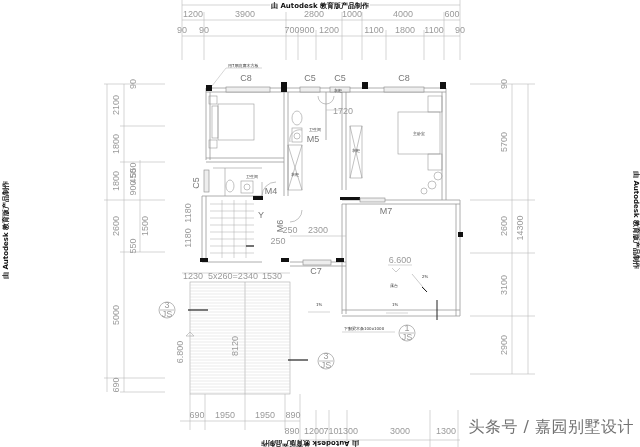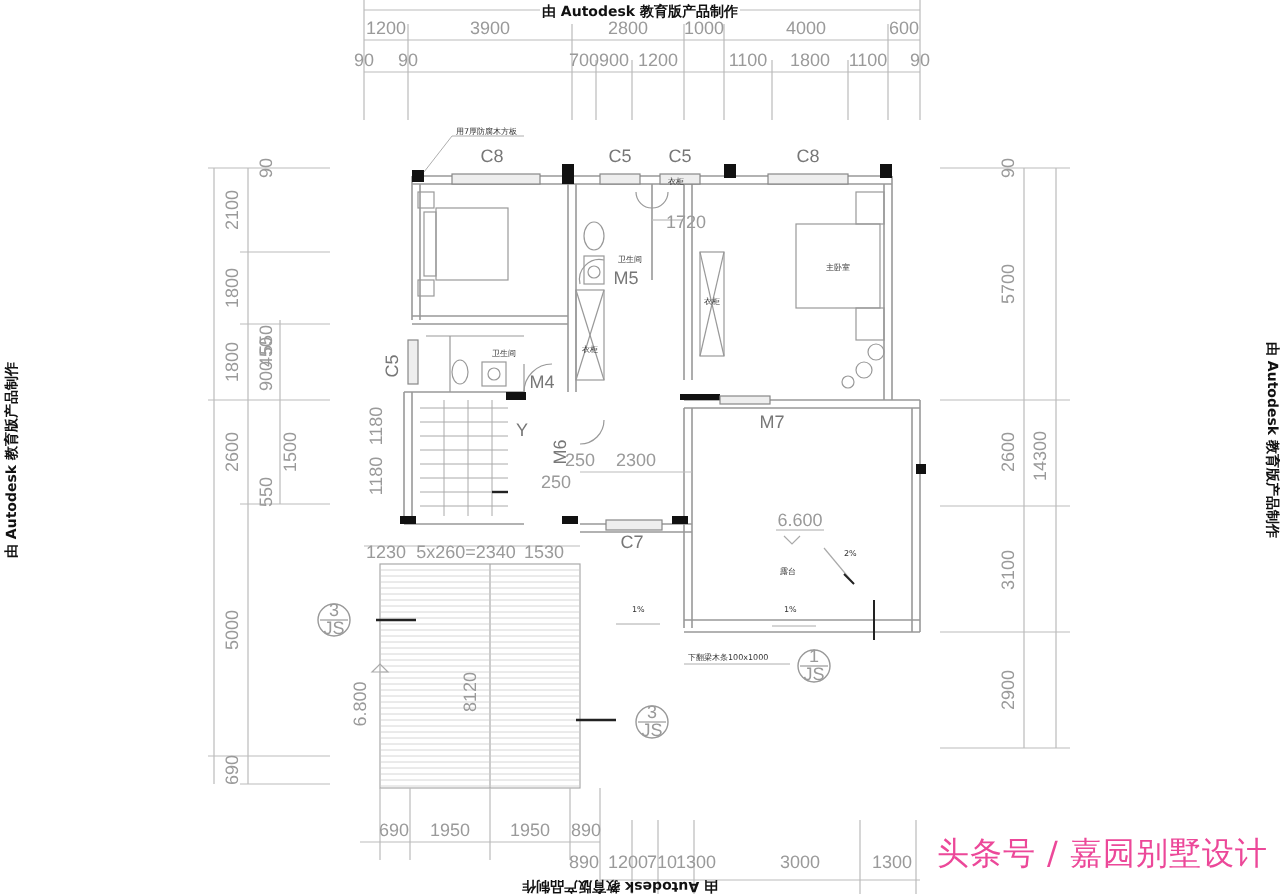--- a/index.html
+++ b/index.html
@@ -2,21 +2,21 @@
 <html><head>
 <meta charset="utf-8">
 <style>
   html, body { margin:0; padding:0; background:#ffffff; }
   body { width:640px; height:447px; position:relative; overflow:hidden; font-family:"Liberation Sans", sans-serif; }
   #plan { position:absolute; left:0; top:0; width:640px; height:447px; }
   .dim { font-family:"Liberation Sans", sans-serif; font-size:9px; fill:#9a9a9a; }
   .lbl { font-family:"Liberation Sans", sans-serif; font-size:9px; fill:#777; }
   .tiny { font-family:"DejaVu Sans", sans-serif; font-size:4px; fill:#333; }
   .wm { font-family:"DejaVu Sans", sans-serif; font-size:7px; font-weight:bold; fill:#111; }
-  .watermark-br { position:absolute; right:6px; bottom:9px; font-family:"DejaVu Sans", sans-serif; font-size:16px; color:#ec4899; letter-spacing:0.5px; }
+  .watermark-br { position:absolute; right:6px; bottom:9px; font-family:"DejaVu Sans", sans-serif; font-size:16px; color:#737373; letter-spacing:0.5px; }
 </style>
 </head>
 <body>
 
 <svg id="plan" viewBox="0 0 640 447" xmlns="http://www.w3.org/2000/svg">
 
   <text class="wm" x="320" y="8" text-anchor="middle">由 Autodesk 教育版产品制作</text>
   <line x1="182" y1="5" x2="270" y2="5" stroke="#bbb" stroke-width="0.6"></line>
   <line x1="370" y1="5" x2="460" y2="5" stroke="#bbb" stroke-width="0.6"></line>
 

